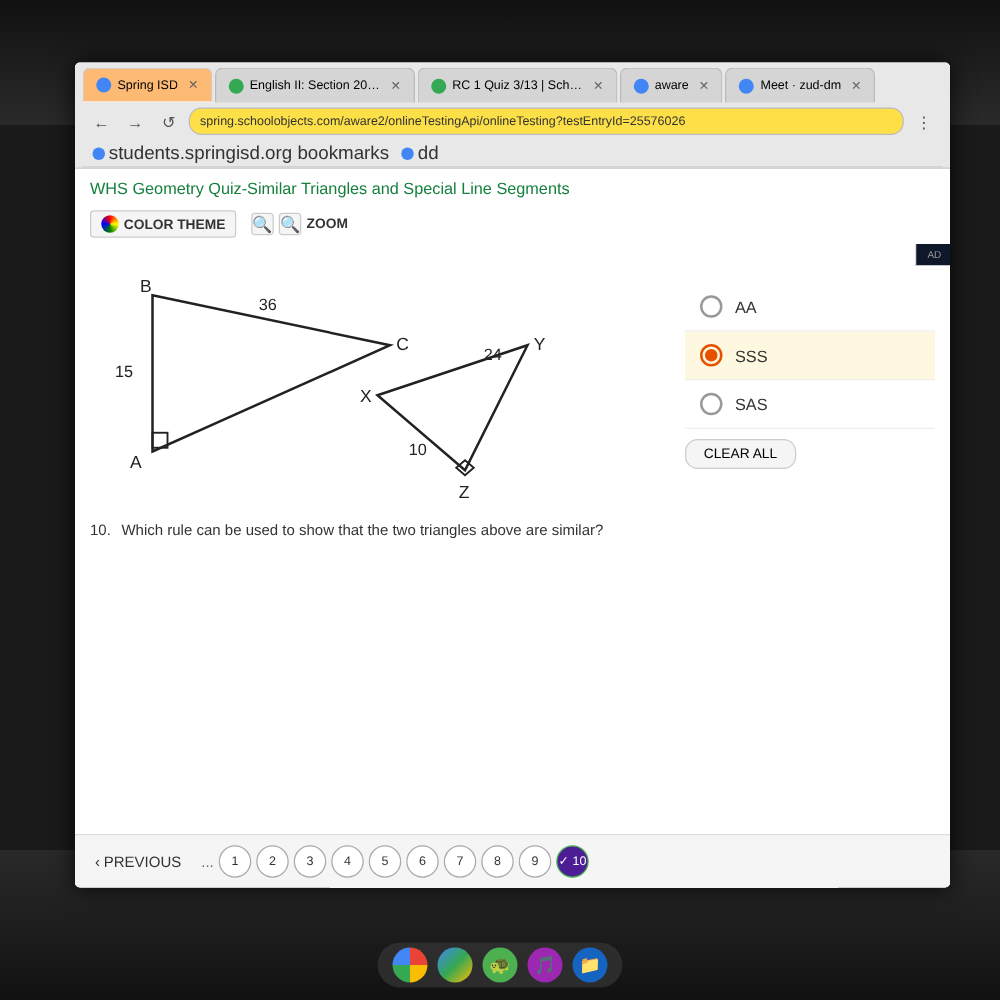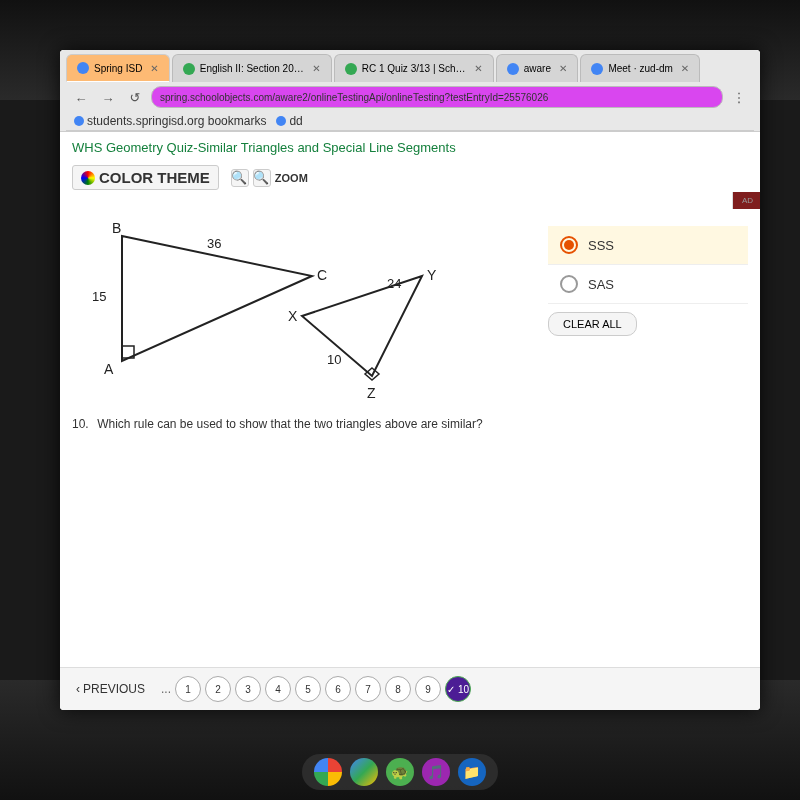--- a/index.html
+++ b/index.html
@@ -120,33 +120,33 @@
       cursor: pointer;
       color: #555;
       font-size: 13px;
       display: flex;
       align-items: center;
       justify-content: center;
     }
     .address-box {
       flex: 1;
       height: 22px;
-      background: #d946ef;
+      background: #fde047;
       border: 1px solid #bbb;
       border-radius: 10px;
       padding: 0 8px;
       font-size: 10px;
       color: #333;
       display: flex;
       align-items: center;
     }
     .bookmarks-bar {
       background: #e8e8e8;
       padding: 2px 8px;
-      font-size: 12px;
+      font-size: 15px;
       color: #333;
       display: flex;
       gap: 10px;
       align-items: center;
       border-bottom: 1px solid #ccc;
     }
     .bookmark-item {
       display: flex;
       align-items: center;
       gap: 3px;
@@ -178,23 +178,23 @@
     .toolbar {
       display: flex;
       align-items: center;
       gap: 12px;
       margin-bottom: 12px;
       padding: 4px 0;
     }
 
     .color-theme-btn {
       display: flex;
-      align-items: center;
+      align-items: flex-end;
       gap: 4px;
-      font-size: 15px;
+      font-size: 11px;
       font-weight: bold;
       color: #333;
       cursor: pointer;
       border: 1px solid #ccc;
       padding: 3px 8px;
       border-radius: 3px;
       background: #f5f5f5;
     }
     .palette-icon {
       width: 14px;
@@ -383,21 +383,21 @@
     .taskbar-icon.folder {
       background: #1565c0;
       font-size: 14px;
     }
 
     .ad-placeholder {
       position: absolute;
       right: -2px;
       top: 60px;
       width: 30px;
-      background: #7f1d1d;
+      background: #0f172a;
       border-left: 1px solid #ddd;
       font-size: 8px;
       color: #999;
       padding: 4px 2px;
       text-align: center;
     }
   </style>
 </head>
 <body>
 
@@ -514,20 +514,24 @@
 
           
           <div style="margin-top:4px;">
             <span style="font-size:12px;color:#333;">10.</span>
             <span style="font-size:12px;color:#333;margin-left:4px;margin-top:40px;">Which rule can be used to show that the two triangles above are similar?</span>
           </div>
         </div>
 
         <div class="answer-choices">
 
+          <div class="choice-row">
+            <div class="radio-outer"></div>
+            <span class="choice-label">AA</span>
+          </div>
 
           <div class="choice-row selected">
             <div class="radio-outer selected-radio">
               <div class="radio-inner"></div>
             </div>
             <span class="choice-label">SSS</span>
           </div>
 
           <div class="choice-row">
             <div class="radio-outer"></div>

